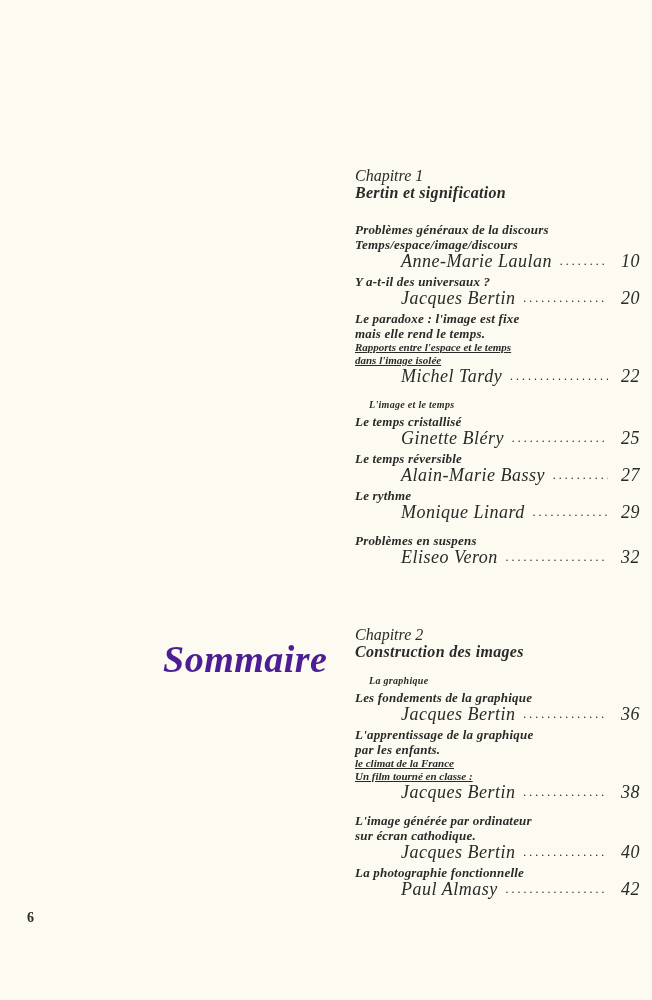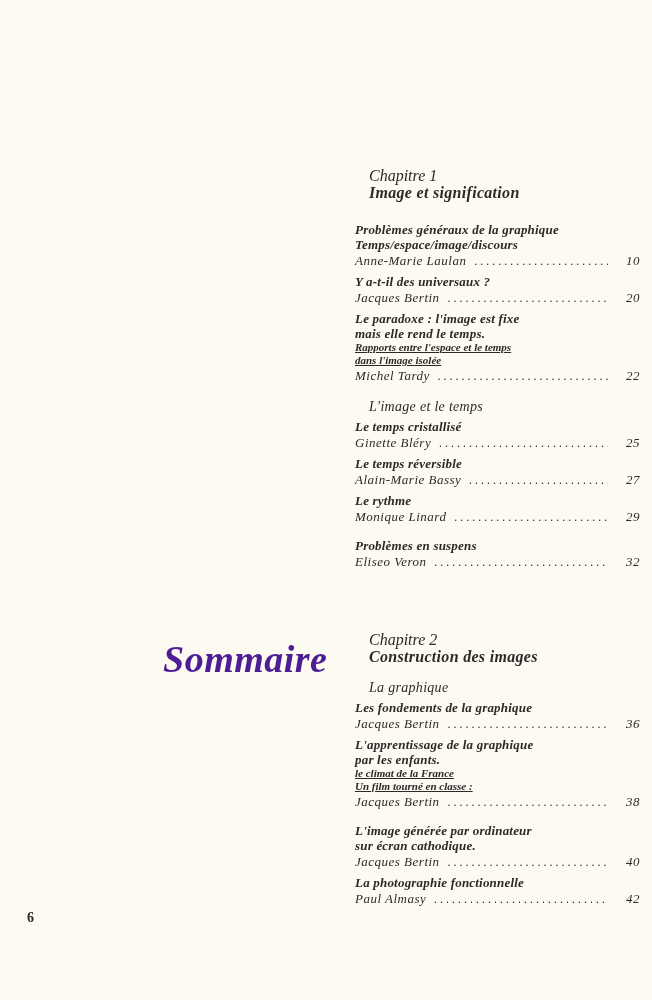--- a/index.html
+++ b/index.html
@@ -17,30 +17,30 @@
     }
     .big-title {
       position: absolute; left: 163px; top: 637px;
       font-size: 38px; font-weight: bold; font-style: italic;
       letter-spacing: 0.5px; color: #4c1d95;
     }
     .toc {
       position: absolute; left: 355px; top: 167px; width: 285px;
       font-style: italic;
     }
-    .chapter { margin-left: 14px; }
+    .chapter { margin-left: 0; }
     .chapter-num { font-size: 16px; line-height: 17px; }
     .chapter-title { font-size: 16px; font-weight: bold; line-height: 18px; letter-spacing: 0.3px; }
-    .section { font-size: 14px; margin: 14px 0 4px 14px; letter-spacing: 0.3px; }
+    .section { font-size: 10px; margin: 14px 0 4px 14px; letter-spacing: 0.3px; font-weight: bold; }
     .entry { margin-top: 4px; }
     .entry-title { font-size: 13px; font-weight: bold; line-height: 15px; letter-spacing: 0.2px; }
     .entry-sub { font-size: 11px; font-weight: bold; line-height: 13px; text-decoration: underline; }
     .entry-line {
       display: flex; align-items: center;
-      font-size: 13px; line-height: 18px; letter-spacing: 0.5px;
+      font-size: 18px; line-height: 18px; letter-spacing: 0.5px; margin-left: 46px;
     }
     .entry-author { white-space: nowrap; }
     .dots {
       flex: 1; overflow: hidden; white-space: nowrap;
       margin: 0 10px 0 8px; letter-spacing: 3px; font-size: 12px;
     }
     .dots::after { content: "................................................................"; }
     .page { width: 22px; text-align: right; }
     .gap-md { height: 8px; }
     .gap-lg { height: 16px; }
@@ -49,26 +49,26 @@
 </head>
 <body>
 
 <div class="big-title">Sommaire</div>
 <div class="page-number">6</div>
 
 <div class="toc">
 
   <div class="chapter">
     <div class="chapter-num">Chapitre 1</div>
-    <div class="chapter-title">Image et signification</div>
+    <div class="chapter-title">Bertin et signification</div>
   </div>
   <div class="gap-lg"></div>
 
   <div class="entry">
-    <div class="entry-title">Problèmes généraux de la graphique</div>
+    <div class="entry-title">Problèmes généraux de la discours</div>
     <div class="entry-title">Temps/espace/image/discours</div>
     <div class="entry-line">
         <span class="entry-author">Anne-Marie Laulan</span>
         <span class="dots"></span>
         <span class="page">10</span>
       </div>
   </div>
 
   <div class="entry">
     <div class="entry-title">Y a-t-il des universaux ?</div>

